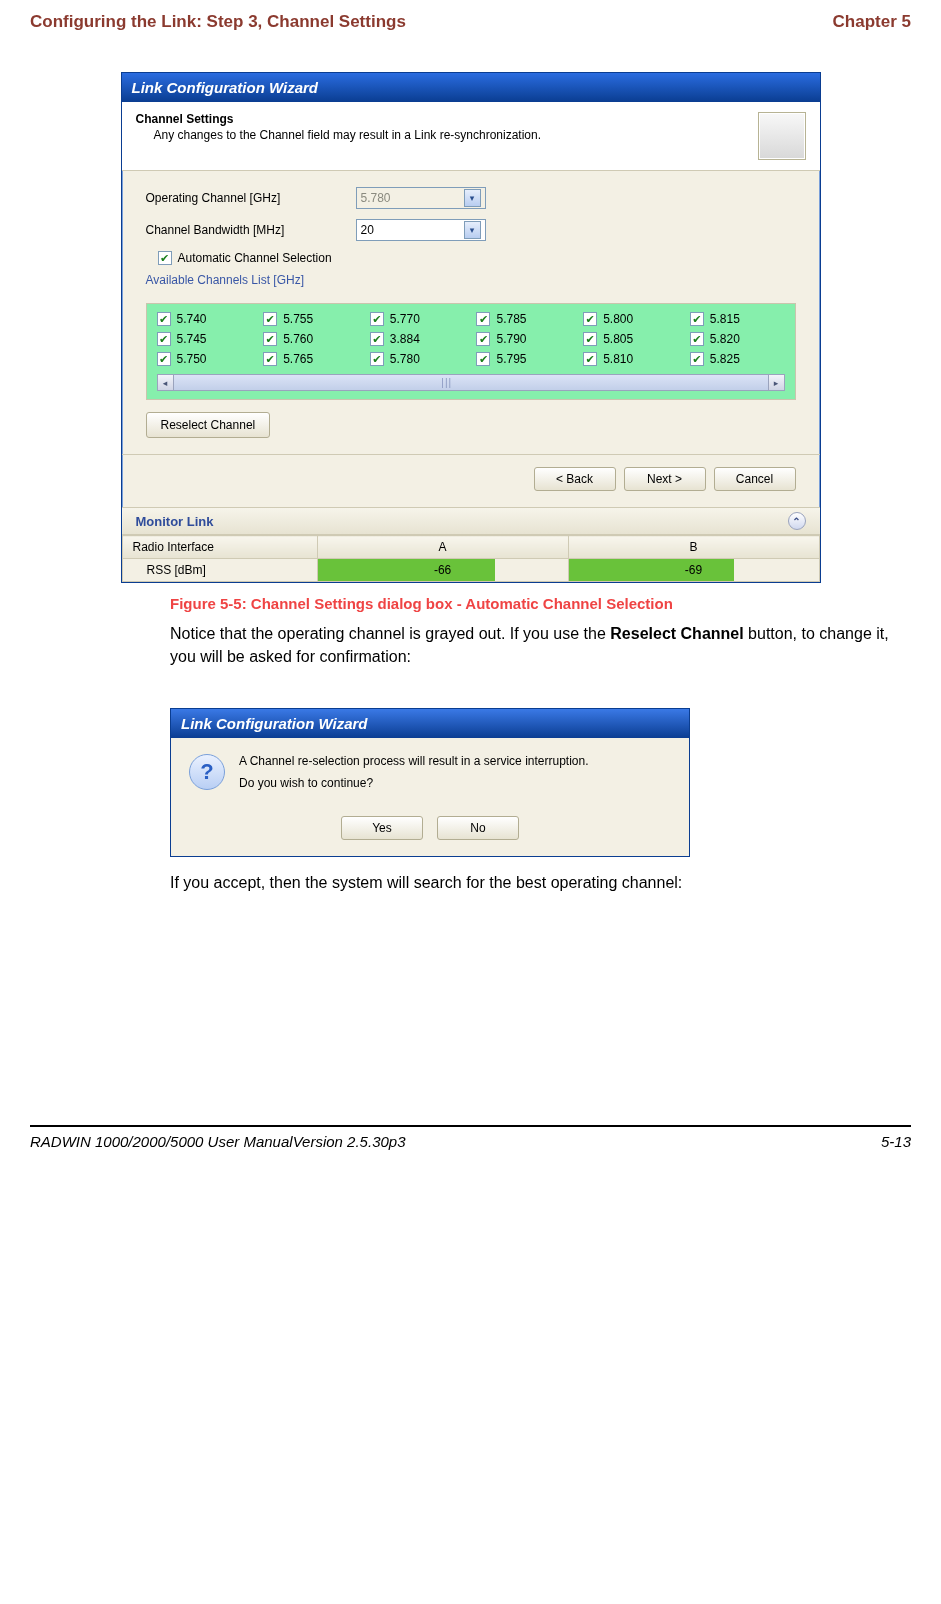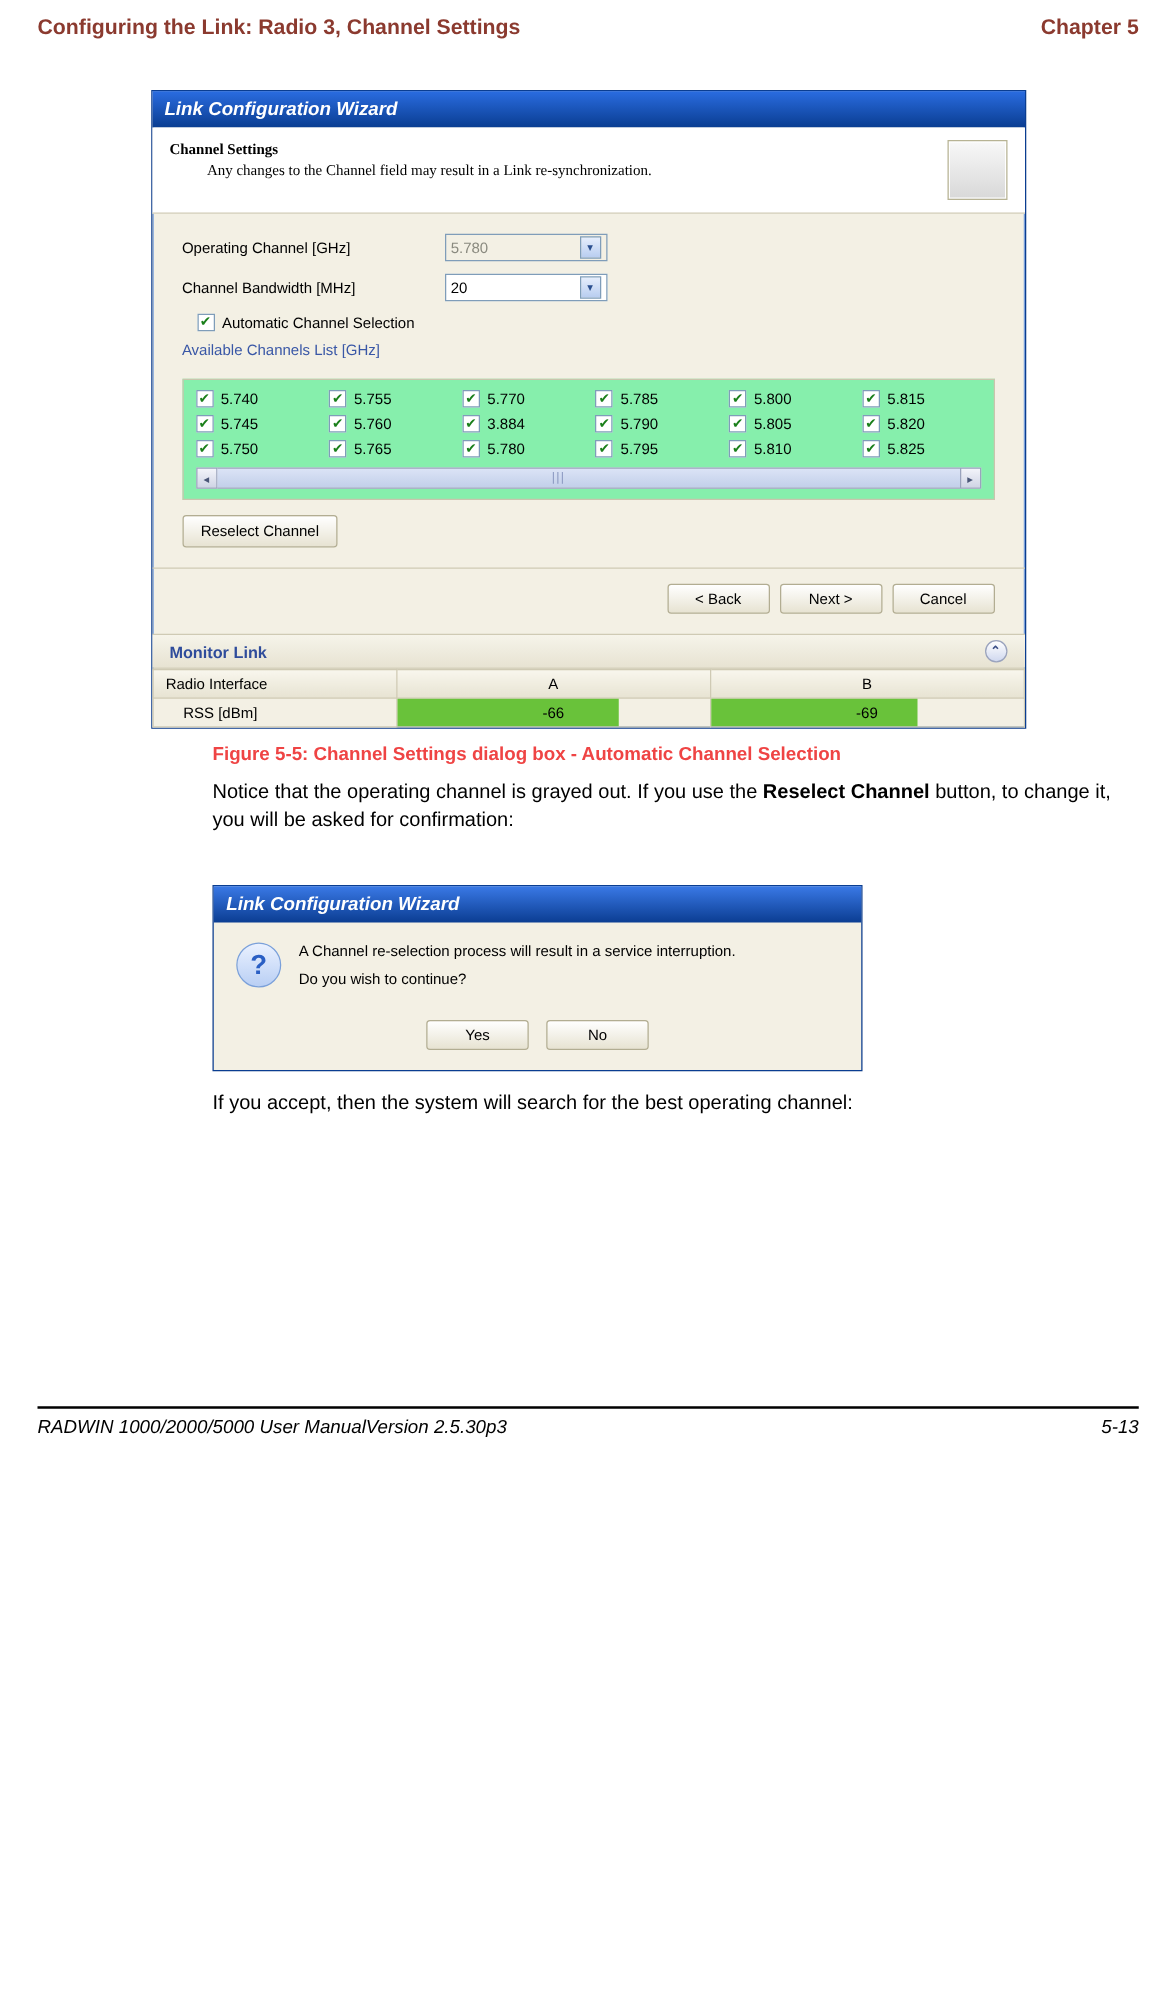--- a/index.html
+++ b/index.html
@@ -36,23 +36,23 @@
     font-family: Tahoma, Verdana, sans-serif;
   }
   .wizard-header {
     background: #fff;
     padding: 10px 14px 10px 14px;
     border-bottom: 1px solid #cfcab4;
     display: flex;
     justify-content: space-between;
     align-items: flex-start;
   }
-  .wizard-header-text { font-family: Liberation Serif, serif; font-size: 12px; }
+  .wizard-header-text { font-family: Liberation Sans, sans-serif; font-size: 12px; }
   .wizard-header-text .hdr-title { font-weight: bold; display:block; margin-bottom:2px;}
-  .wizard-header-text .hdr-sub { margin-left: 30px; color:#000; }
+  .wizard-header-text .hdr-sub { margin-left: 18px; color:#000; }
   .wizard-header-icon {
     width: 48px; height: 48px;
     border: 1px solid #b7b394;
     background: linear-gradient(to bottom,#f8f8f8,#d8d8d8);
     box-shadow: inset 0 0 0 1px #fff;
   }
   .wizard-body {
     padding: 16px 24px 16px 24px;
     font-family: Tahoma, sans-serif;
     font-size: 12px;
@@ -240,21 +240,21 @@
     display:flex; justify-content:space-between;
     font-style:italic;
     font-size:15px;
     gap:12px;
   }
 </style>
 </head>
 <body>
 
 <div class="page-header">
-  <span>Configuring the Link: Radio 3, Channel Settings</span>
+  <span>Configuring the Link: Step 3, Channel Settings</span>
   <span>Chapter 5</span>
 </div>
 
 <div class="wizard">
   <div class="wizard-titlebar">Link Configuration Wizard</div>
   <div class="wizard-header">
     <div class="wizard-header-text">
       <span class="hdr-title">Channel Settings</span>
       <span class="hdr-sub">Any changes to the Channel field may result in a Link re-synchronization.</span>
     </div>

